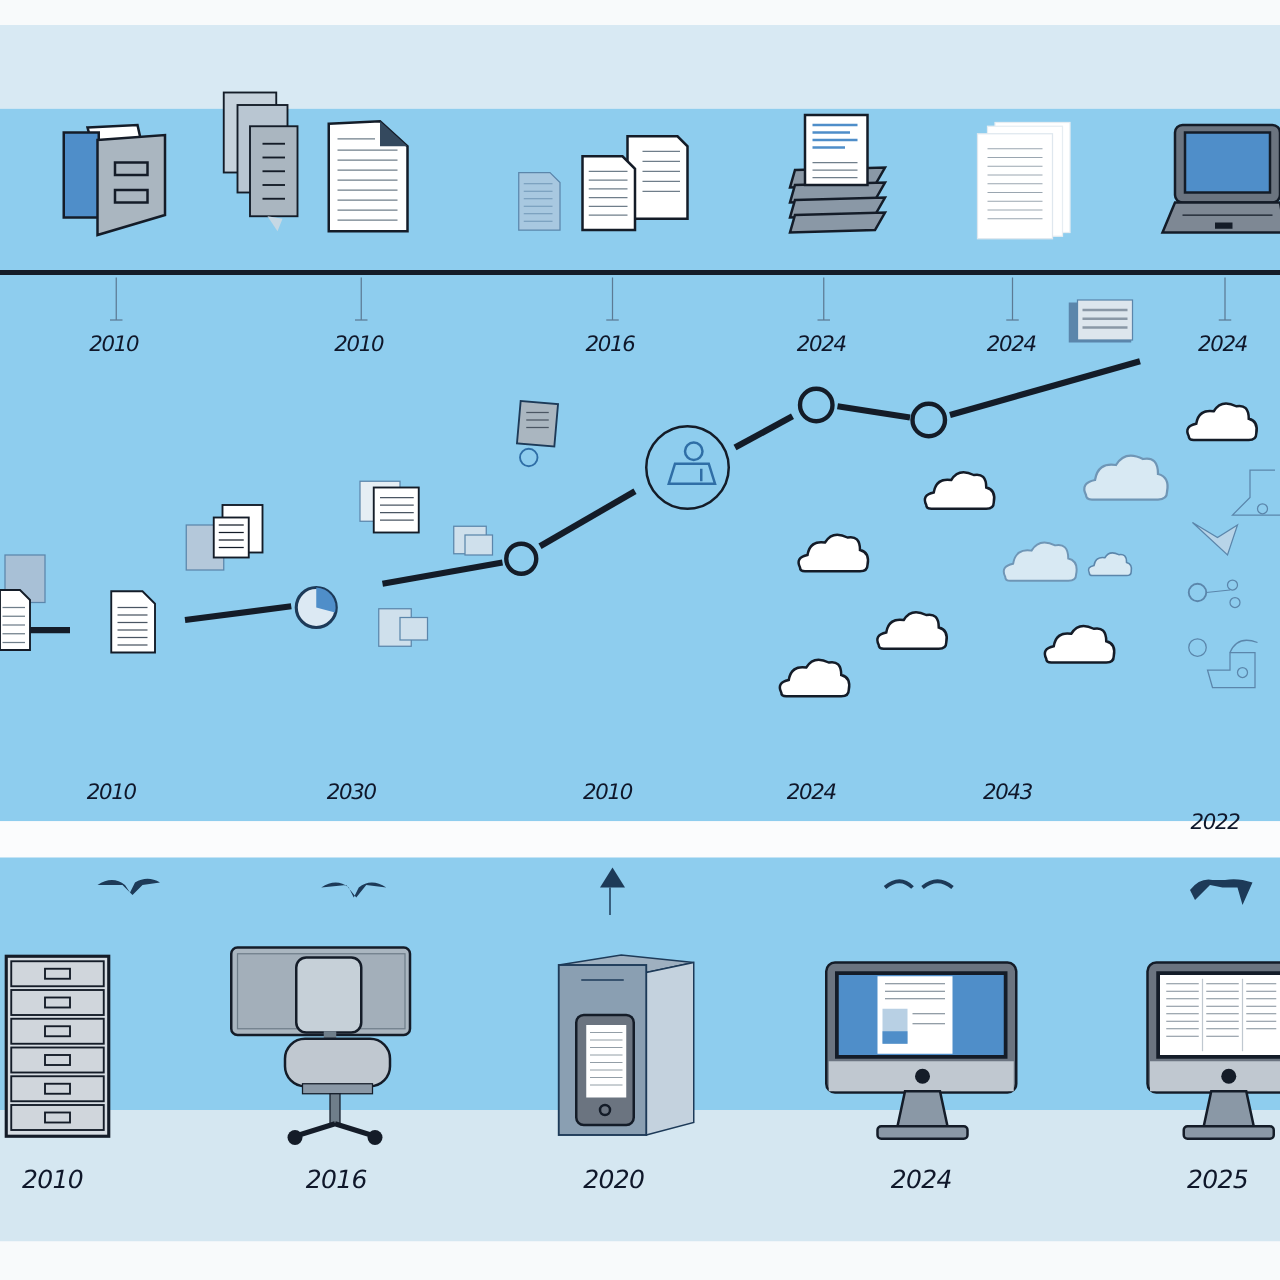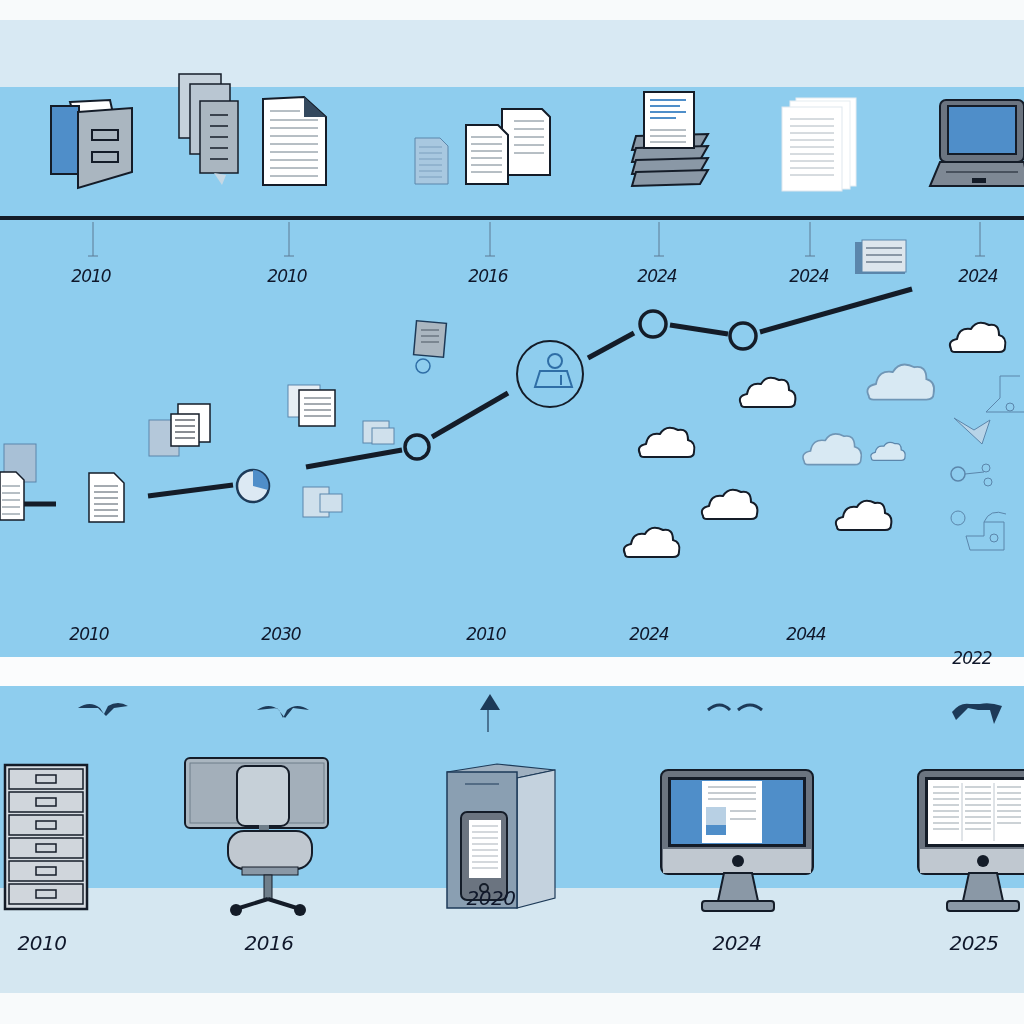--- a/index.html
+++ b/index.html
@@ -309,21 +309,21 @@
     <path d="M26,178 L60,178 L60,150 L40,150 L40,164 L22,164 Z"></path>
     <path d="M40,150 Q46,136 62,142"></path>
     <circle cx="50" cy="166" r="4"></circle>
   </g>
 </svg>
 
 <div class="label" style="left:89px;top:624px;">2010</div>
 <div class="label" style="left:281px;top:624px;">2030</div>
 <div class="label" style="left:486px;top:624px;">2010</div>
 <div class="label" style="left:649px;top:624px;">2024</div>
-<div class="label" style="left:806px;top:624px;">2044</div>
+<div class="label" style="left:806px;top:624px;">2043</div>
 <div class="label" style="left:972px;top:648px;">2022</div>
 
 <svg class="abs" style="left:76px;top:700px;" width="56" height="20">
     <path d="M2,8 Q14,0 24,8 L28,14 L32,6 Q42,0 52,6 L38,8 L30,16 L22,8 Z" fill="#1d3a58"></path>
   </svg>
 <svg class="abs" style="left:255px;top:702px;" width="56" height="20">
     <path d="M2,8 Q14,0 24,8 L28,16 L32,8 Q42,0 54,8 L38,6 L30,16 L22,6 Z" fill="#1d3a58"></path>
   </svg>
 <svg class="abs" style="left:478px;top:694px;" width="24" height="40">
     <polygon points="12,0 2,16 22,16" fill="#1d3a58"></polygon>
@@ -441,15 +441,15 @@
   <line x1="45" y1="14" x2="45" y2="72" stroke="#c0c8d0" stroke-width="1"></line>
   <line x1="77" y1="14" x2="77" y2="72" stroke="#c0c8d0" stroke-width="1"></line>
   <rect x="3" y="80" width="128" height="24" fill="#c0c8d0"></rect>
   <circle cx="66" cy="92" r="6" fill="#141c28"></circle>
   <polygon points="52,104 80,104 86,132 46,132" fill="#8a98a6" stroke="#141c28" stroke-width="2"></polygon>
   <rect x="30" y="132" width="72" height="10" rx="3" fill="#8a98a6" stroke="#141c28" stroke-width="2"></rect>
 </svg>
 
 <div class="label big" style="left:42px;top:931px;">2010</div>
 <div class="label big" style="left:269px;top:931px;">2016</div>
-<div class="label big" style="left:491px;top:886px;">2020</div>
+<div class="label big" style="left:491px;top:931px;">2020</div>
 <div class="label big" style="left:737px;top:931px;">2024</div>
 <div class="label big" style="left:974px;top:931px;text-align:center;">2025</div>
 
 </body></html>

